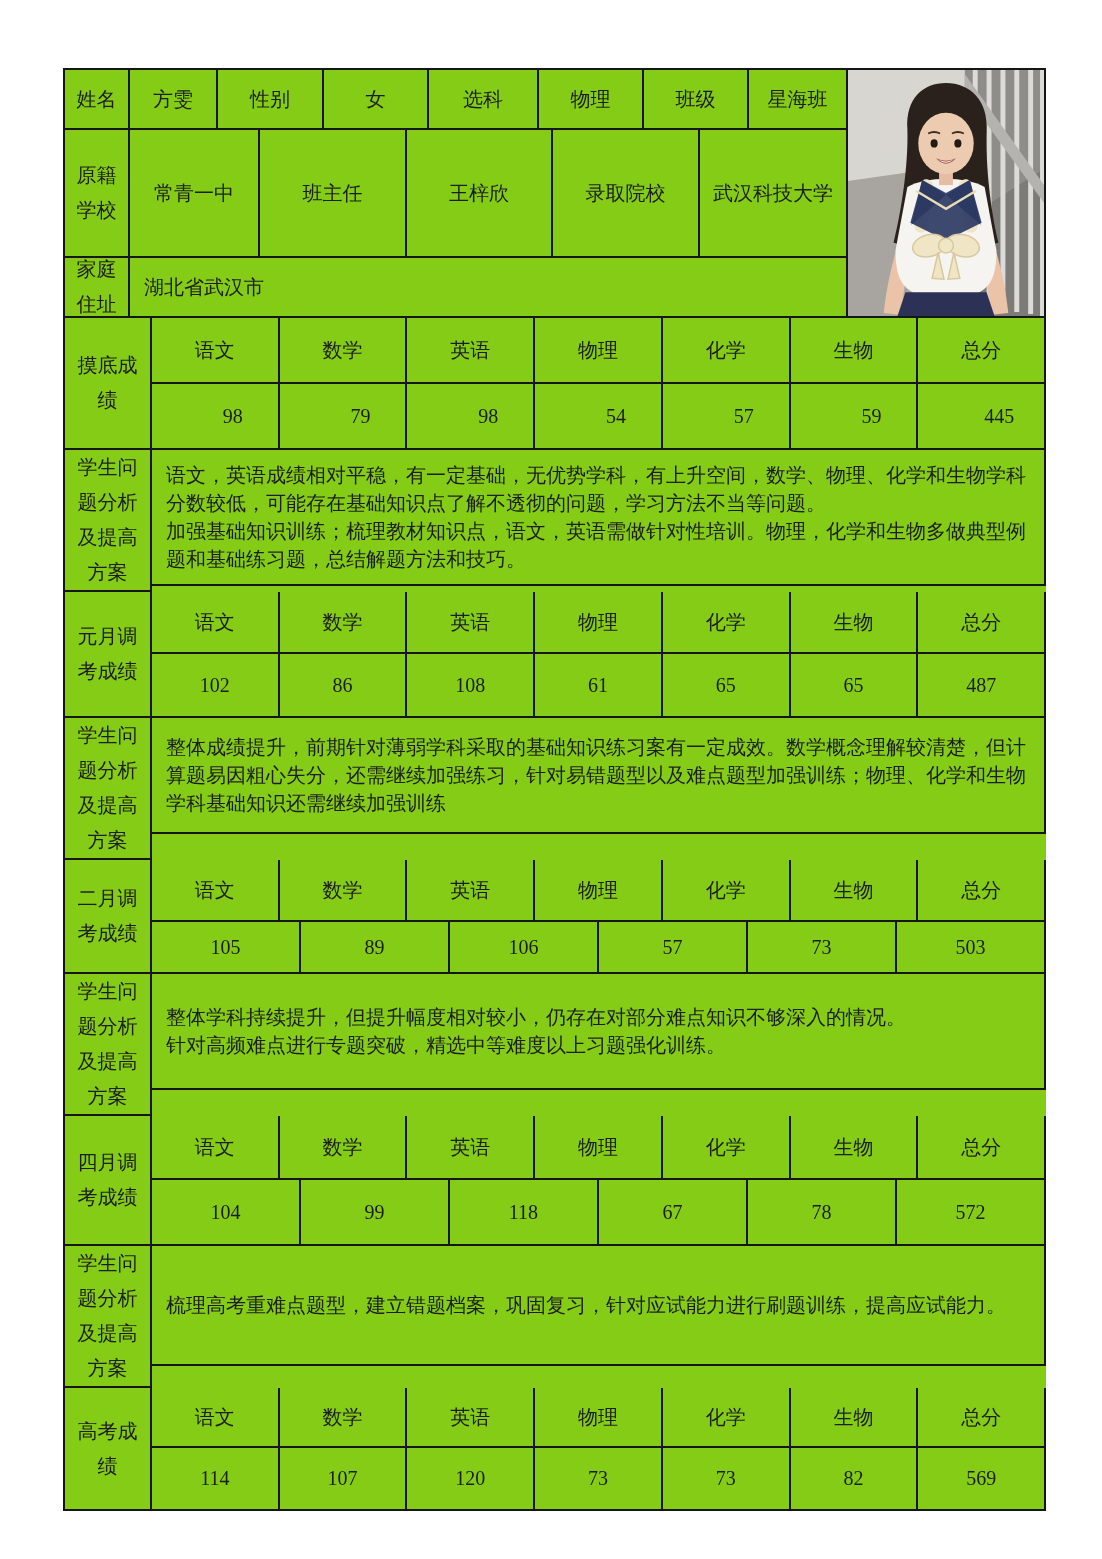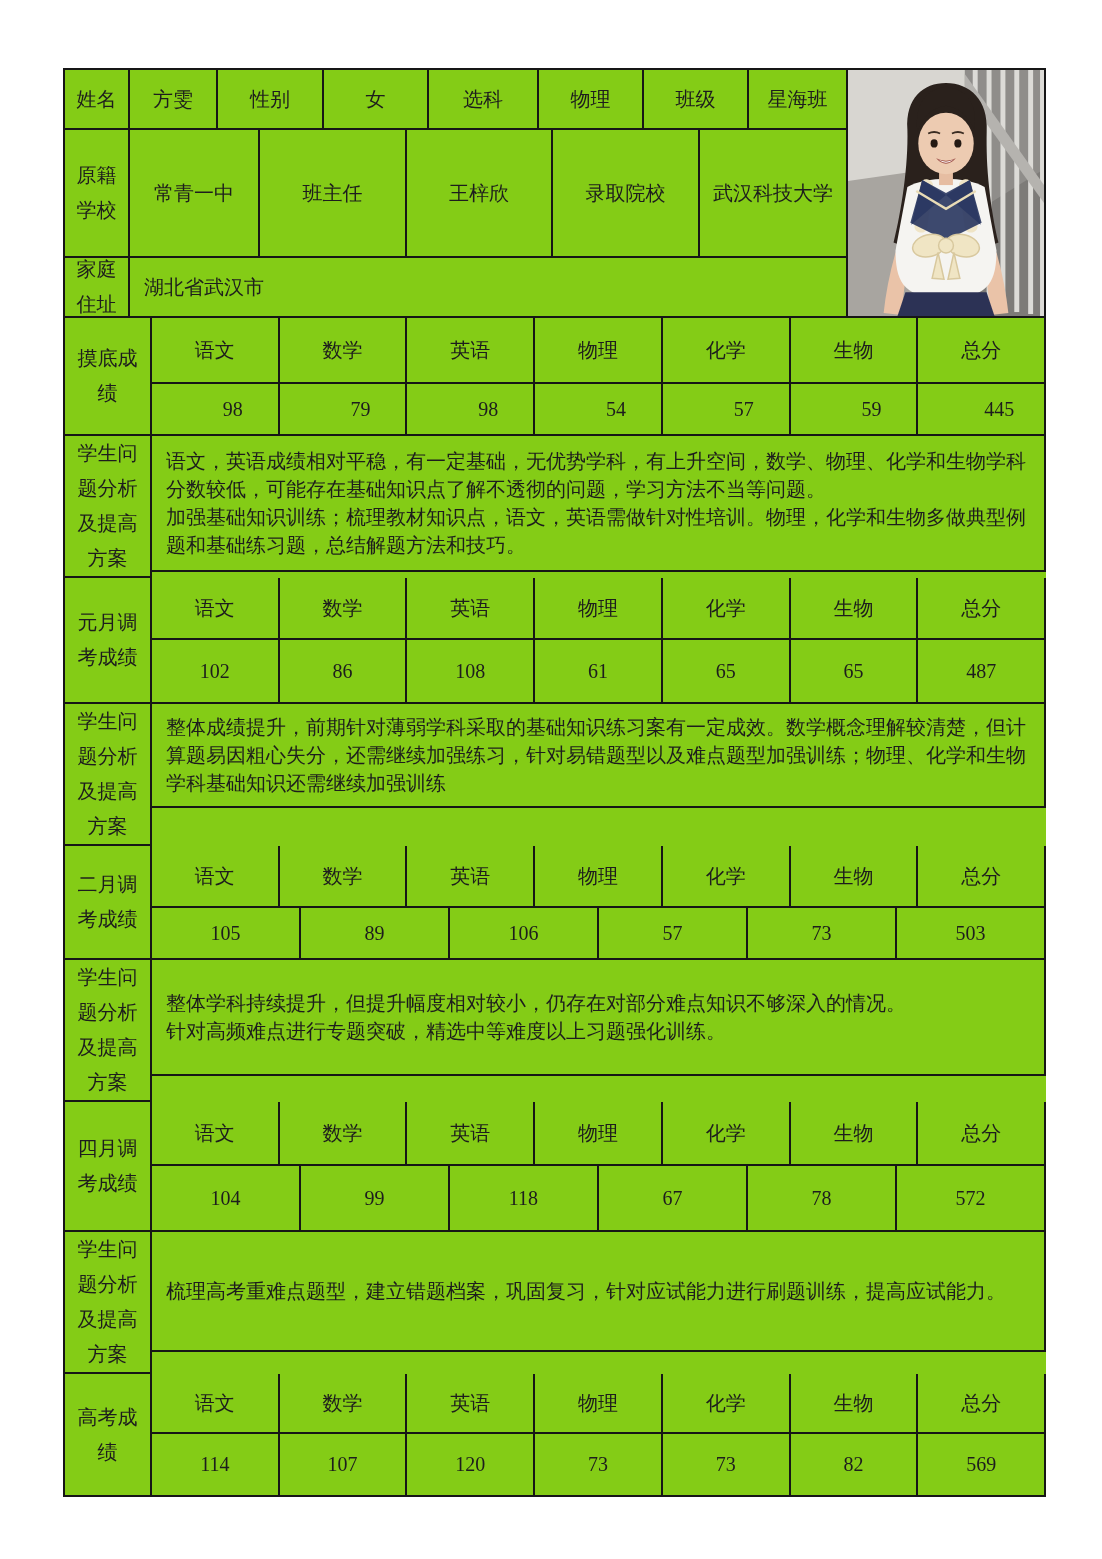--- a/index.html
+++ b/index.html
@@ -32,32 +32,32 @@
   .c1 { width: 88px; }  .c2 { width: 106px; } .c3 { width: 105px; }
   .c4 { width: 110px; } .c5 { width: 105px; } .c6 { width: 105px; }
   .d1 { width: 130px; } .d2 { width: 147px; } .d3 { width: 146px; } .d4 { width: 147px; }
   .addr-val { justify-content: flex-start; text-align: center; padding-left: 14px; }
   .photo-cell { width: 198px; height: 248px; padding: 0; }
   .photo-cell svg { display: block; width: 100%; height: 100%; }
   
   .label-col { width: 87px; padding: 0 11px; }
   .block-right { flex: 1; display: flex; flex-direction: column; }
   .subj, .val { flex: 1; }
-  .b1h { height: 66px; } .b1v { height: 52px; padding-left: 36px; }
+  .b1h { height: 66px; } .b1v { height: 66px; padding-left: 36px; }
   .b2h { height: 62px; } .b2v { height: 64px; }
   .b3h { height: 62px; } .b3v { height: 52px; }
   .b4h { height: 64px; } .b4v { height: 66px; }
   .b5h { height: 60px; } .b5v { height: 63px; }
   
   .analysis-text {
     flex: 1; flex-direction: column; justify-content: center;
     align-items: flex-start; text-align: left;
     padding: 0 14px; font-size: 20px; line-height: 28px;
   }
-  .a1 { height: 136px; } .a2 { height: 104px; } .a3 { height: 116px; } .a4 { height: 120px; }
+  .a1 { height: 136px; } .a2 { height: 116px; } .a3 { height: 116px; } .a4 { height: 120px; }
 </style>
 </head>
 <body>
 
 <div class="sheet">
 
   <div class="top-section">
     <div class="top-left">
       <div class="trow">
         <div class="cell r1 w-lab">姓名</div>

